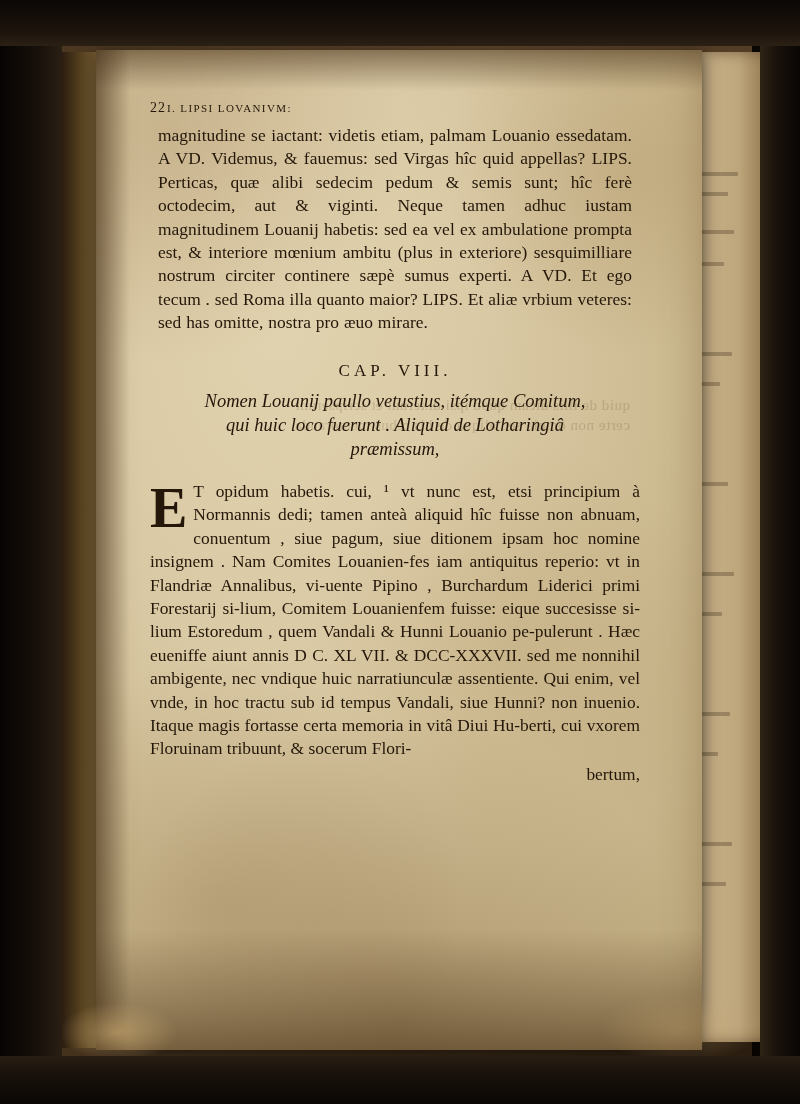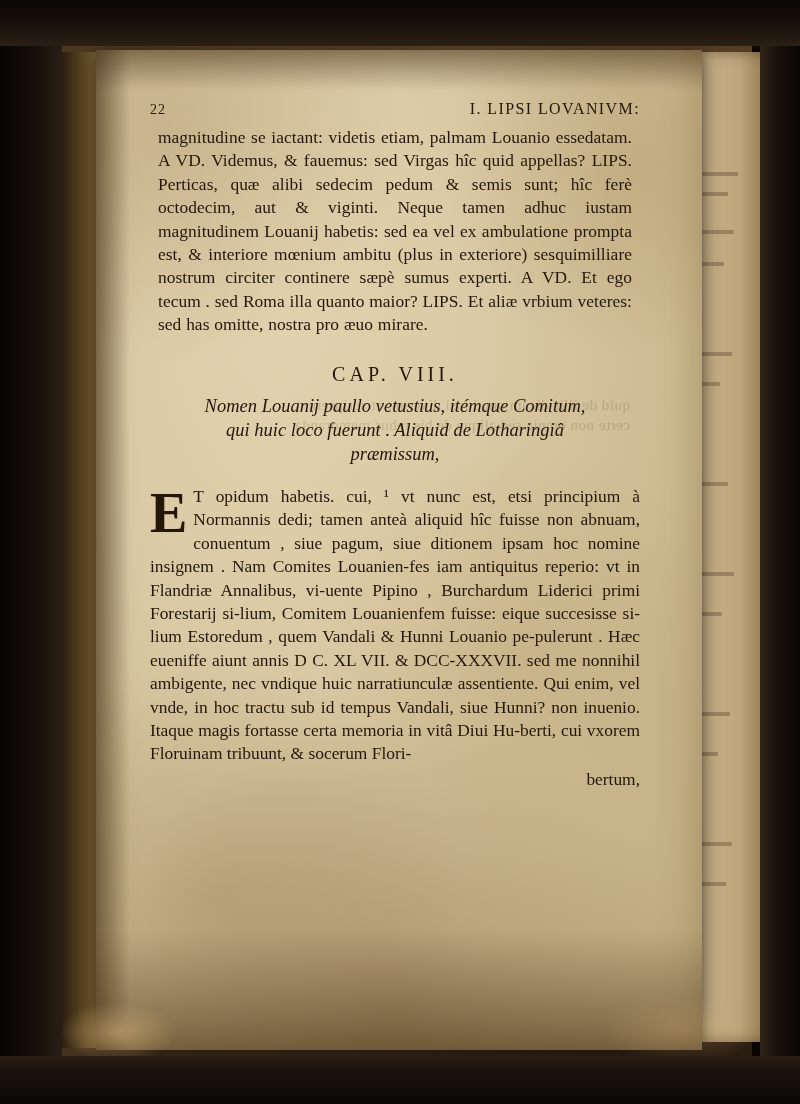--- a/index.html
+++ b/index.html
@@ -157,39 +157,39 @@
     font-size: 14.5px;
     letter-spacing: 0.5px;
     margin-bottom: 7px;
   }
   .folio {
     font-size: 14px;
     letter-spacing: 1px;
   }
   .head-title {
     flex: 1;
-    text-align: right;
-    font-size: 16px;
+    text-align: left;
+    font-size: 11px;
     letter-spacing: 1.4px;
   }
 
   p.body {
     margin: 8px;
     font-size: 17.4px;
     line-height: 1.345;
     text-align: justify;
     text-indent: 0;
     letter-spacing: 0.05px;
     word-spacing: 0.4px;
   }
 
   .chapter-head {
     text-align: center;
     margin: 26px 0 8px 0;
-    font-size: 20px;
+    font-size: 17px;
     letter-spacing: 4px;
   }
 
   .chapter-arg {
     font-style: italic;
     font-size: 18.5px;
     line-height: 1.32;
     text-align: center;
     margin: 0 0 6px 0;
   }

